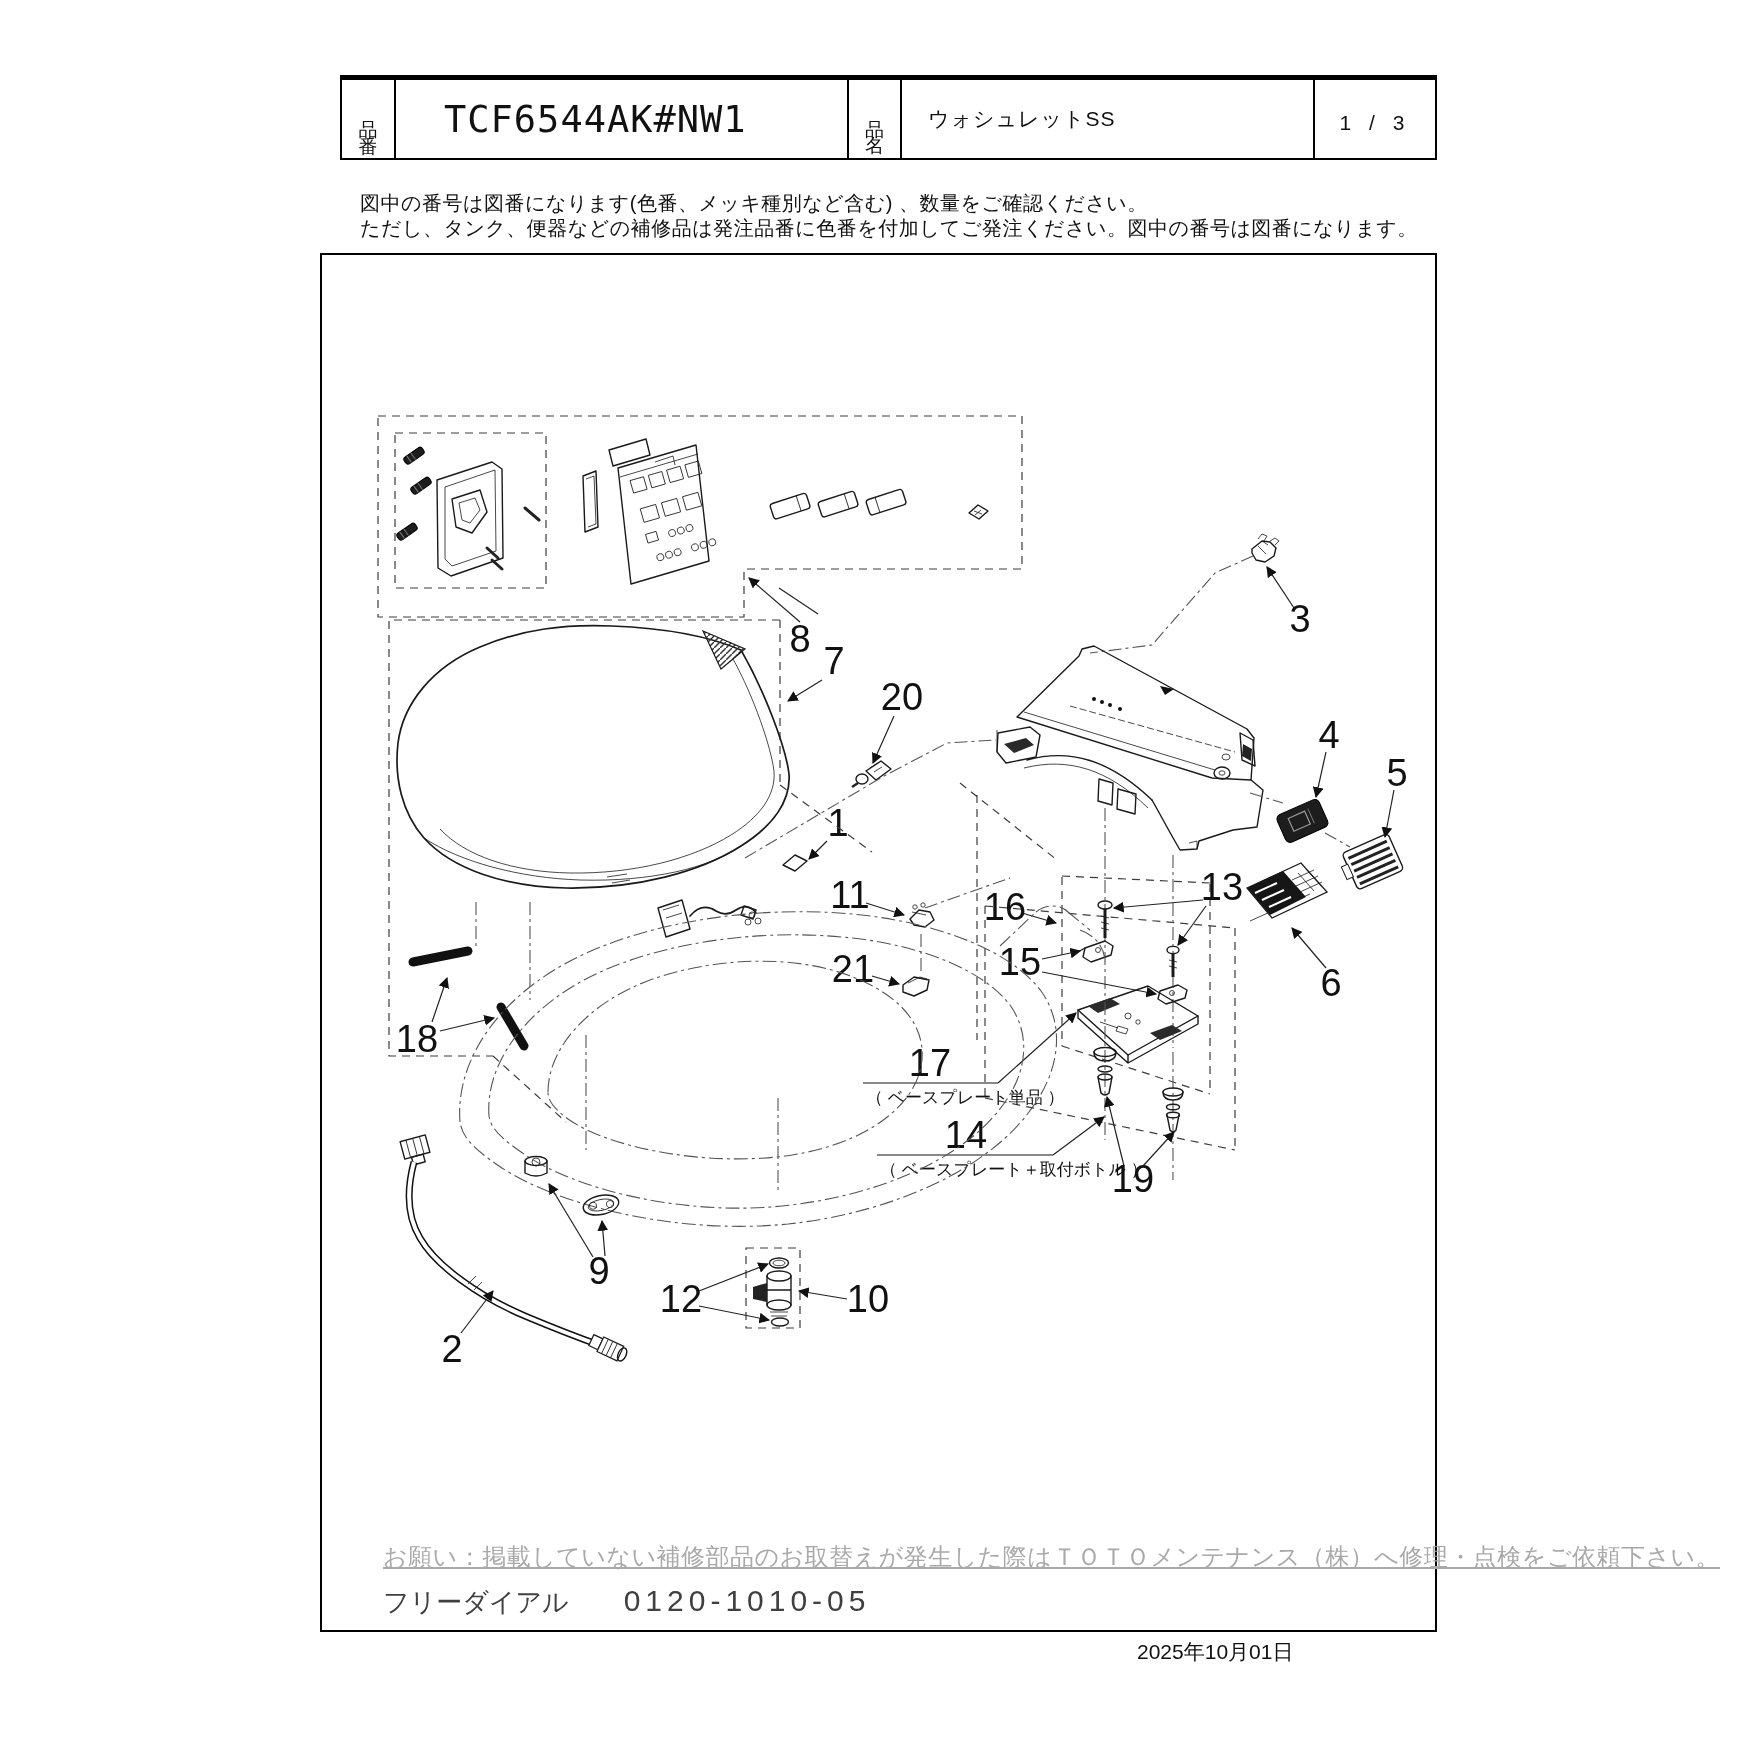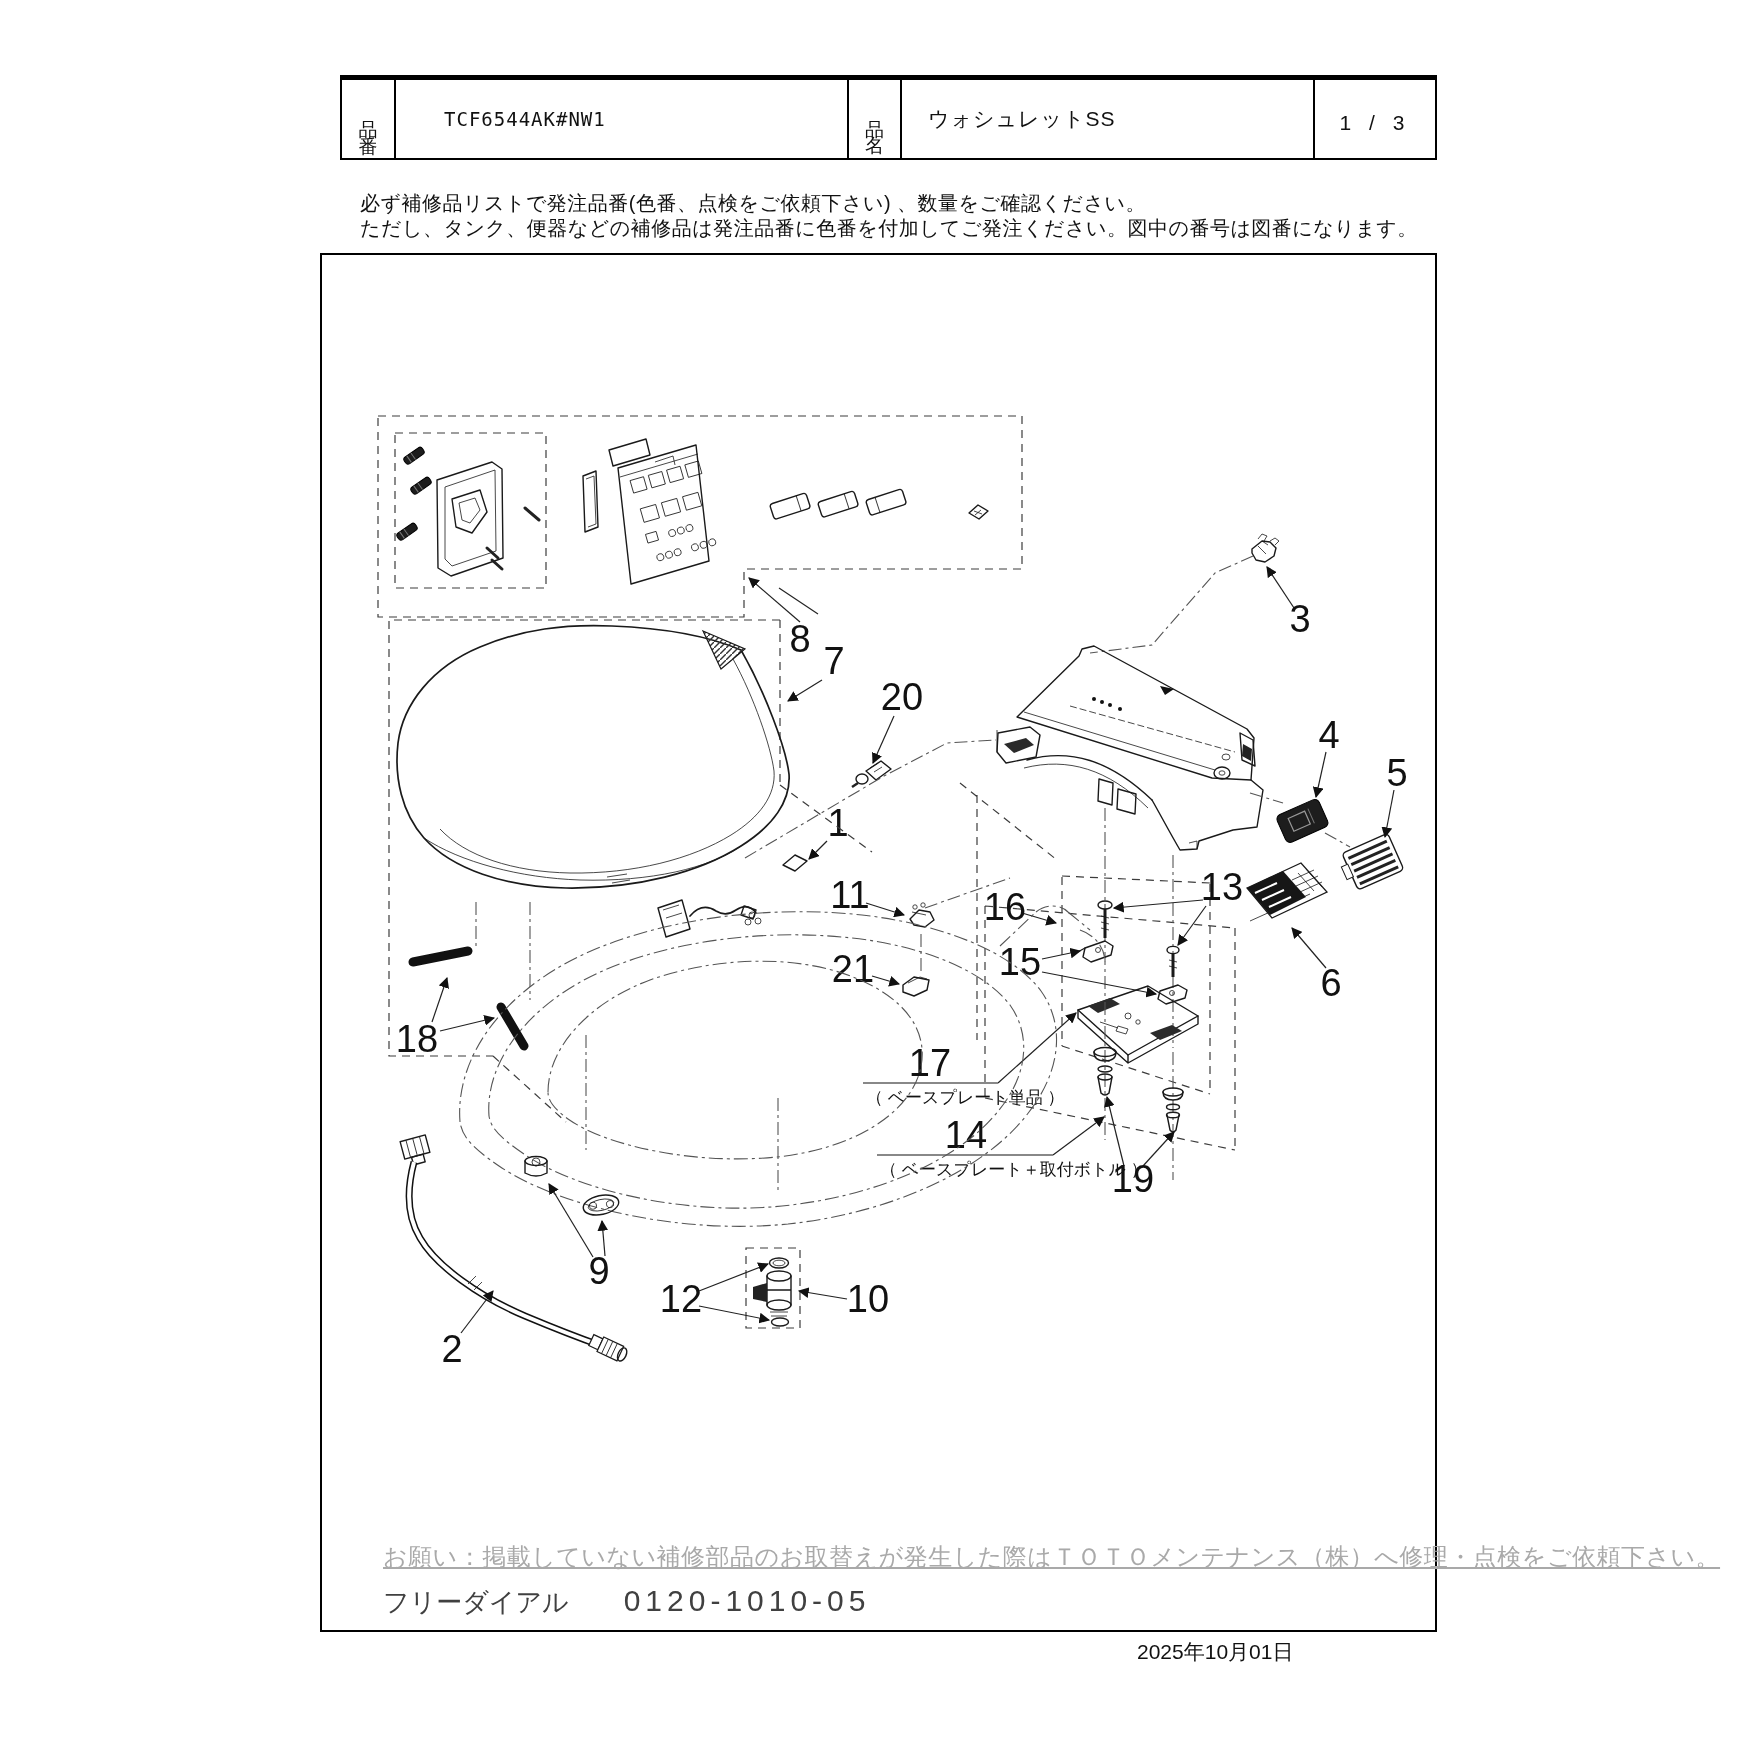--- a/index.html
+++ b/index.html
@@ -11,21 +11,21 @@
        border-left:2px solid #000;border-right:2px solid #000;
        display:flex;box-sizing:border-box;}
   .hdr .cell{box-sizing:border-box;height:100%;}
   .hdr .sep{border-left:2px solid #000;}
   .vlabel{display:flex;align-items:center;justify-content:center;
           writing-mode:vertical-rl;text-orientation:upright;
           font-size:19px;letter-spacing:16px;padding-top:4px;}
   .c1{width:52px;} .c2{width:453px;display:flex;align-items:center;padding-left:48px;}
   .c3{width:53px;} .c4{width:413px;display:flex;align-items:center;padding-left:26px;}
   .c5{flex:1;display:flex;align-items:center;justify-content:center;}
-  .partno{font-family:"DejaVu Sans Mono",monospace;font-size:19px;letter-spacing:1px;}
+  .partno{font-family:"DejaVu Sans Mono",monospace;font-size:37px;letter-spacing:1px;}
   .prodname{font-size:21px;letter-spacing:1px;}
   .pageno{font-size:21px;letter-spacing:6px;margin-top:8px;}
   
   .note{position:absolute;left:360px;font-size:20px;letter-spacing:0.5px;white-space:nowrap;}
   .note.l1{top:190px;} .note.l2{top:215px;}
   
   .diagbox{position:absolute;left:320px;top:253px;width:1117px;height:1379px;
            border:2px solid #000;box-sizing:border-box;}
   svg.art{position:absolute;left:0;top:0;width:1754px;height:1754px;}
   
@@ -58,21 +58,21 @@
     </div>
     <div class="cell c3 sep vlabel">品名</div>
     <div class="cell c4 sep">
       <span class="prodname">ウォシュレットSS</span>
     </div>
     <div class="cell c5 sep">
       <span class="pageno">1 / 3</span>
     </div>
   </div>
 
-  <div class="note l1">必ず補修品リストで発注品番(色番、点検をご依頼下さい) 、数量をご確認ください。</div>
+  <div class="note l1">図中の番号は図番になります(色番、メッキ種別など含む) 、数量をご確認ください。</div>
   <div class="note l2">ただし、タンク、便器などの補修品は発注品番に色番を付加してご発注ください。図中の番号は図番になります。</div>
 
   <div class="diagbox"></div>
 
   <svg class="art" viewBox="0 0 1754 1754">
     <defs>
       <marker id="ah" viewBox="0 0 10 10" refX="9" refY="5" markerWidth="9" markerHeight="9" orient="auto-start-reverse">
         <path d="M0,0 L10,5 L0,10 z" fill="#111"></path>
       </marker>
       <pattern id="hat" patternUnits="userSpaceOnUse" width="6" height="6">

